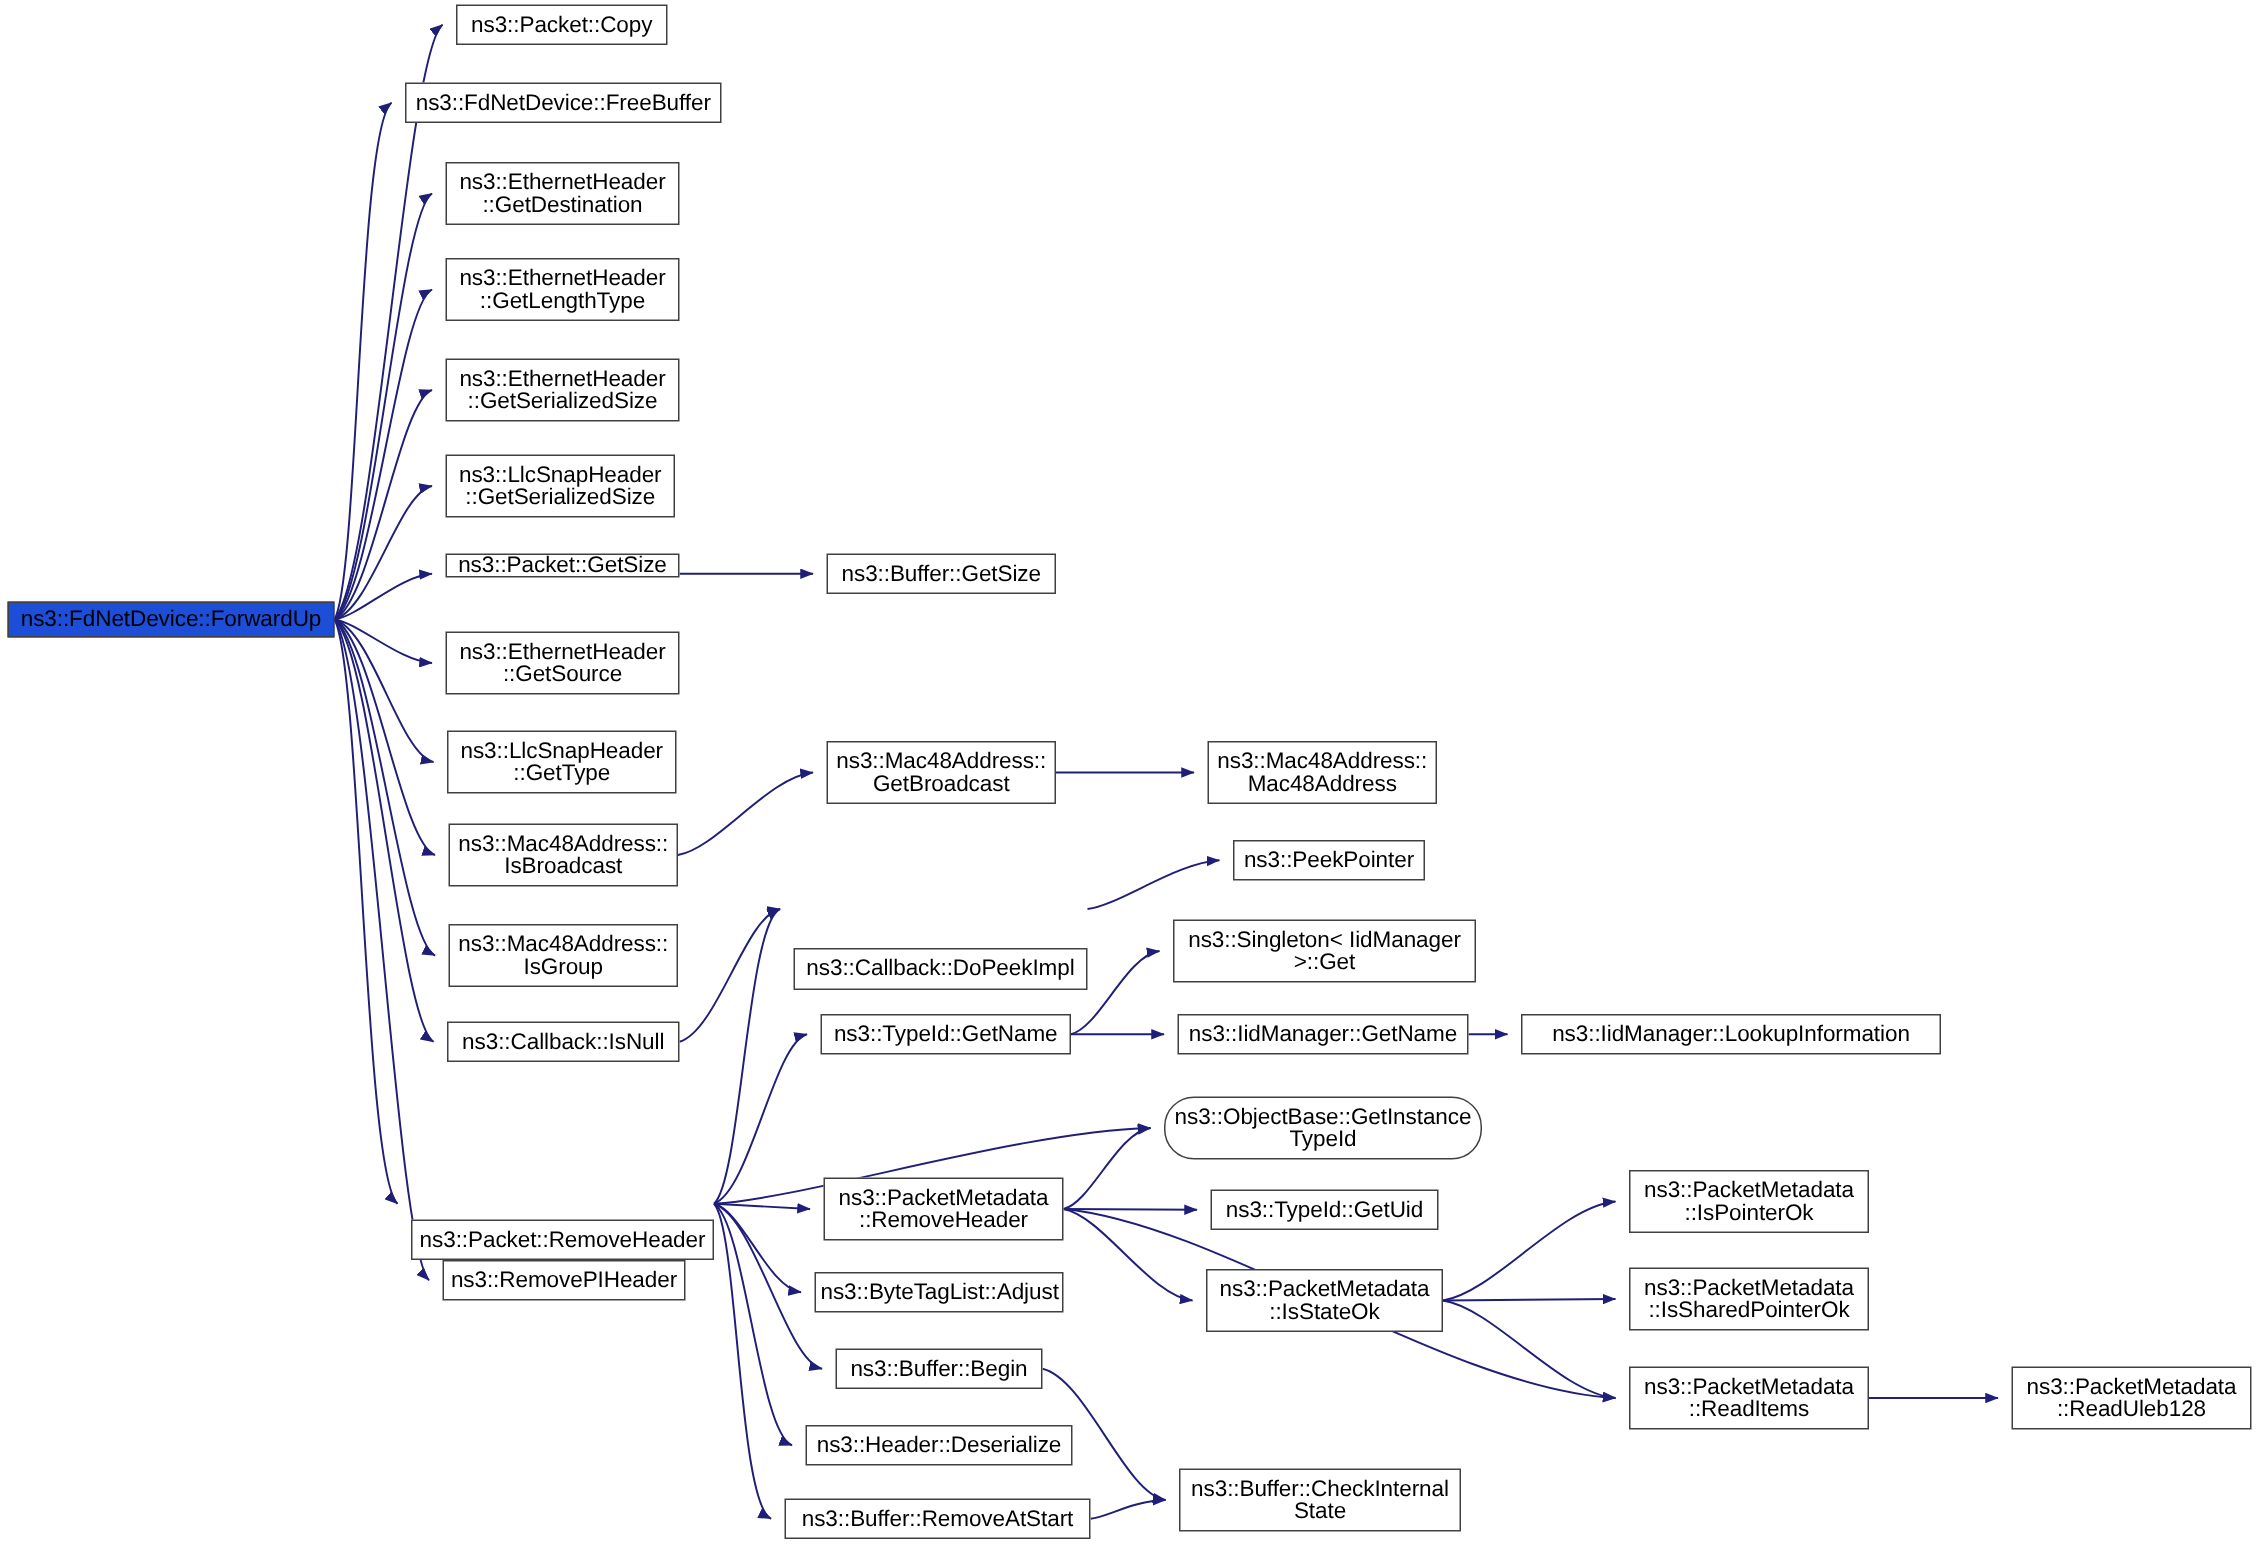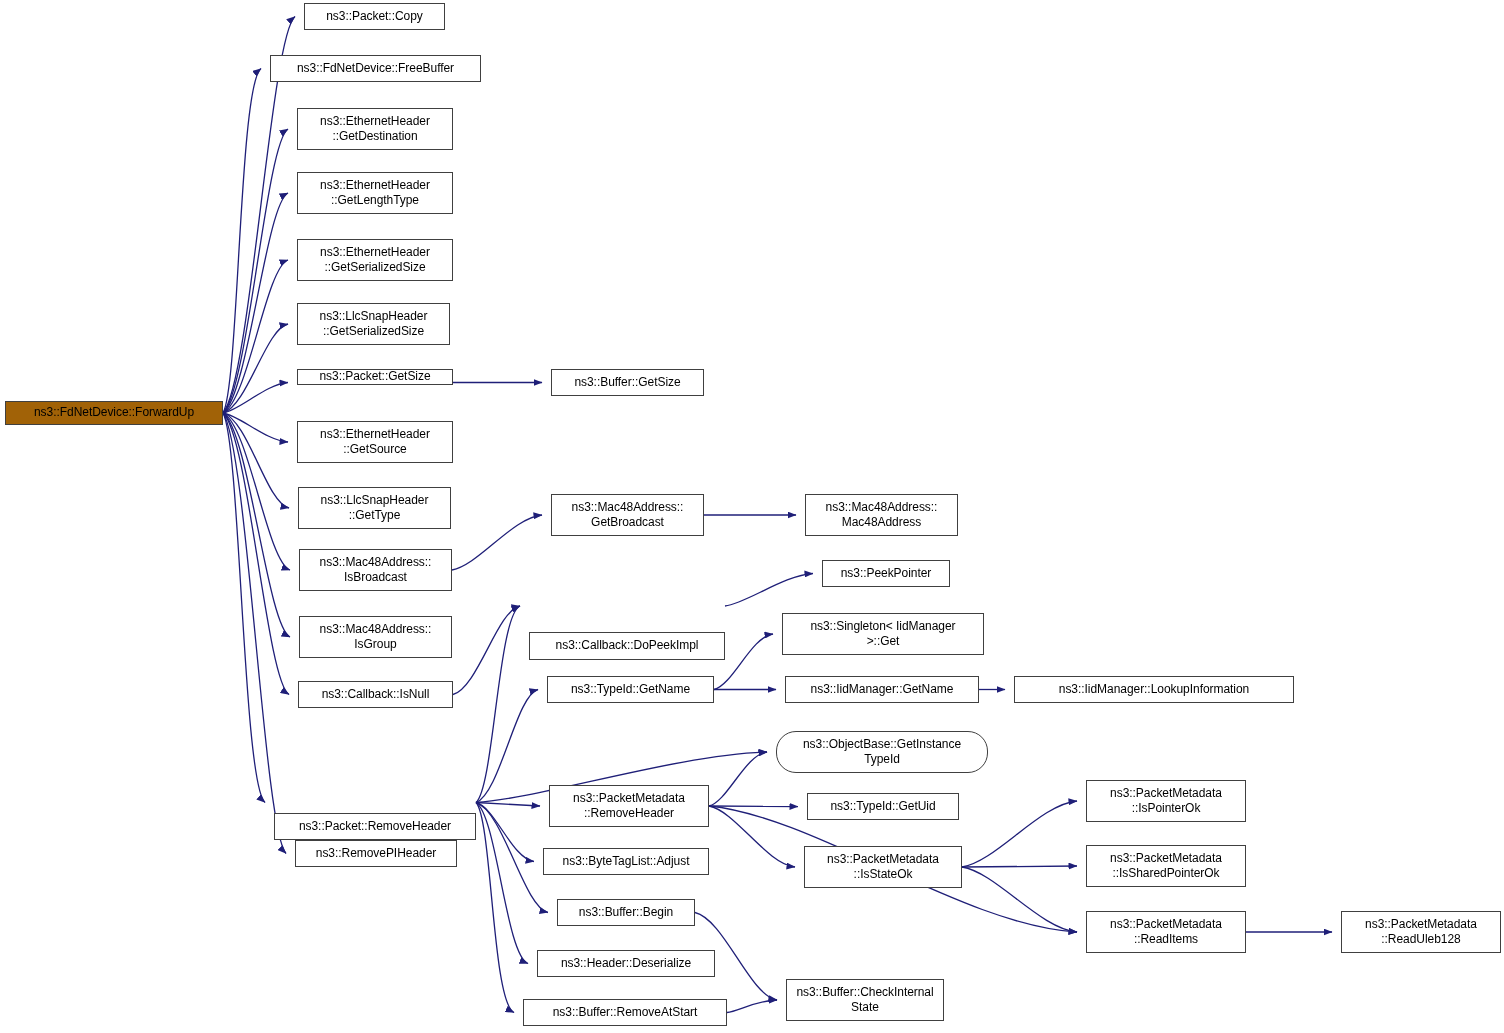--- a/index.html
+++ b/index.html
@@ -22,32 +22,32 @@
     width: 1504px;
     height: 1033px;
     pointer-events: none;
   }
   .node {
     position: absolute;
     box-sizing: border-box;
     border: 1px solid #404040;
     background: #ffffff;
     color: #000000;
-    font-size: 12px;
+    font-size: 15px;
     line-height: 15.5px;
     display: flex;
     align-items: center;
     justify-content: center;
     text-align: center;
     white-space: pre-line;
     letter-spacing: -0.05px;
     z-index: 2;
   }
   .node.root {
-    background: #a16207;
+    background: #1d4ed8;
     border: 1px solid #404040;
     justify-content: center;
   }
   .node-label {
     display: block;
     width: 100%;
     padding: 0 3px;
     box-sizing: border-box;
   }
 </style>
@@ -152,16 +152,16 @@
 ::IsPointerOk</span></div>
       <div class="node" style="left: 1086px; top: 845px; width: 160px; height: 42px;"><span class="node-label">ns3::PacketMetadata
 ::IsSharedPointerOk</span></div>
       <div class="node" style="left: 1086px; top: 911px; width: 160px; height: 42px;"><span class="node-label">ns3::PacketMetadata
 ::ReadItems</span></div>
       <div class="node" style="left: 1341px; top: 911px; width: 160px; height: 42px;"><span class="node-label">ns3::PacketMetadata
 ::ReadUleb128</span></div>
       <div class="node" style="left: 557px; top: 899px; width: 138px; height: 27px;"><span class="node-label">ns3::Buffer::Begin</span></div>
       <div class="node" style="left: 537px; top: 950px; width: 178px; height: 27px;"><span class="node-label">ns3::Header::Deserialize</span></div>
       <div class="node" style="left: 523px; top: 999px; width: 204px; height: 27px;"><span class="node-label">ns3::Buffer::RemoveAtStart</span></div>
-      <div class="node" style="left: 786px; top: 979px; width: 158px; height: 42px;"><span class="node-label">ns3::Buffer::CheckInternal
+      <div class="node" style="left: 786px; top: 979px; width: 188px; height: 42px;"><span class="node-label">ns3::Buffer::CheckInternal
 State</span></div>
     </div>
 </div>
 
 </body></html>

